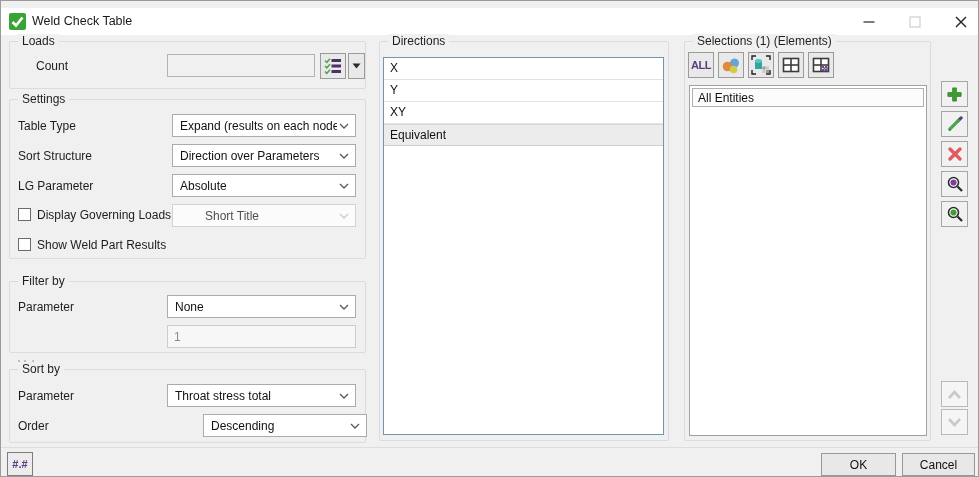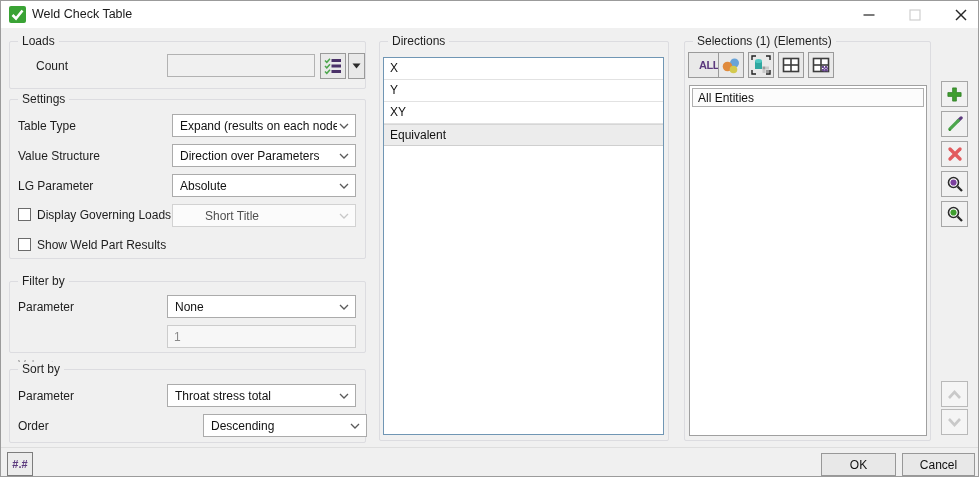--- a/index.html
+++ b/index.html
@@ -1,18 +1,18 @@
 <!DOCTYPE html>
 <html><head>
 <meta charset="utf-8">
 <style>
   html,body{margin:0;padding:0;background:#cfcfcf;}
   *{box-sizing:border-box;font-family:"Liberation Sans",sans-serif;}
   .window{position:relative;width:979px;height:477px;background:#f0f0f0;border:1px solid #9b9b9b;overflow:hidden;}
-  .titlebar{position:absolute;left:0;top:0;width:100%;height:27px;background:#ffffff;}
+  .titlebar{position:absolute;left:0;top:7px;width:100%;height:27px;background:#ffffff;}
   .titlebar .ticon{position:absolute;left:8px;top:5px;width:17px;height:17px;}
   .titlebar .ttext{position:absolute;left:31px;top:6px;font-size:12.5px;color:#1a1a1a;white-space:nowrap;}
   .caption-btn{position:absolute;top:0;height:27px;display:flex;align-items:center;justify-content:center;background:transparent;border:none;cursor:default;}
   .gbox{position:absolute;border:1px solid #dcdce0;border-radius:2px;}
   .gbox-label{position:absolute;top:-8px;left:8px;background:#f0f0f0;padding:0 4px;font-size:12px;color:#1f1f1f;line-height:15px;white-space:nowrap;}
   .lbl{position:absolute;font-size:12px;color:#1d1d1d;white-space:nowrap;}
   .lbl.dis{color:#9a9a9a;margin-top:28px;}
   .combo{position:absolute;background:#ffffff;border:1px solid #ababab;display:flex;align-items:center;padding:0 18px 0 7px;overflow:hidden;}
   .combo .ctext{font-size:12px;color:#111;white-space:nowrap;overflow:hidden;}
   .combo svg{position:absolute;right:6px;top:50%;margin-top:-3px;}
@@ -95,21 +95,21 @@
     <span class="gbox-label">Settings</span>
 
     <span class="lbl" style="left:8px;top:19px;">Table Type</span>
     <div class="combo" style="left:162px;top:14px;width:184px;height:23px;">
       <span class="ctext">Expand (results on each node</span>
       <svg width="10" height="6" viewBox="0 0 10 6">
           <polyline points="1,1 5,5 9,1" fill="none" stroke="#5a5a5a" stroke-width="1.3"></polyline>
         </svg>
     </div>
 
-    <span class="lbl" style="left:8px;top:49px;">Value Structure</span>
+    <span class="lbl" style="left:8px;top:49px;">Sort Structure</span>
     <div class="combo" style="left:162px;top:44px;width:184px;height:23px;">
       <span class="ctext">Direction over Parameters</span>
       <svg width="10" height="6" viewBox="0 0 10 6">
           <polyline points="1,1 5,5 9,1" fill="none" stroke="#5a5a5a" stroke-width="1.3"></polyline>
         </svg>
     </div>
 
     <span class="lbl" style="left:8px;top:79px;">LG Parameter</span>
     <div class="combo" style="left:162px;top:74px;width:184px;height:23px;">
       <span class="ctext">Absolute</span>
@@ -168,21 +168,21 @@
       <div class="list-item">X</div>
       <div class="list-item">Y</div>
       <div class="list-item">XY</div>
       <div class="list-item selected">Equivalent</div>
     </div>
   </div>
 
   <div class="gbox" style="left:683px;top:40px;width:247px;height:400px;">
     <span class="gbox-label">Selections (1) (Elements)</span>
 
-    <button class="icon-btn" style="left:3px;top:10px;width:42px;height:26px;">
+    <button class="icon-btn" style="left:3px;top:10px;width:26px;height:26px;">
       <span class="all-txt">ALL</span>
     </button>
     <button class="icon-btn" style="left:33px;top:10px;width:26px;height:26px;">
       <svg width="20" height="20" viewBox="0 0 20 20">
         <circle cx="13.5" cy="8" r="4.5" fill="#68a3d8"></circle>
         <circle cx="6.5" cy="11.5" r="4.8" fill="#e08a3c"></circle>
         <circle cx="12.5" cy="14.5" r="3.8" fill="#d3c94e"></circle>
       </svg>
     </button>
     <button class="icon-btn" style="left:63px;top:10px;width:26px;height:26px;">

